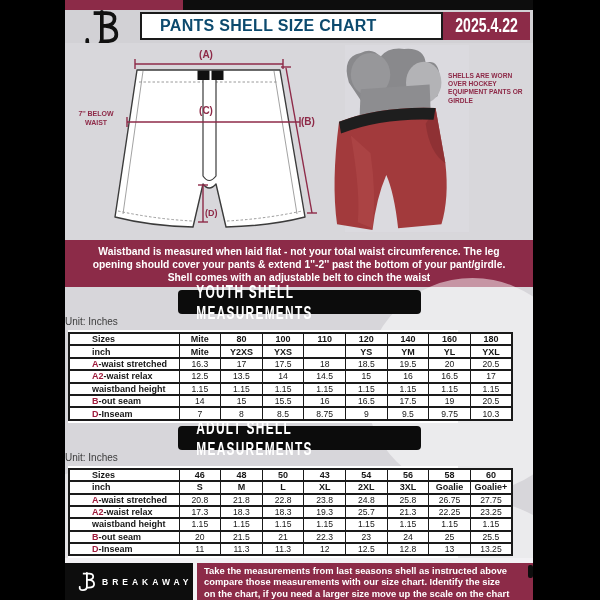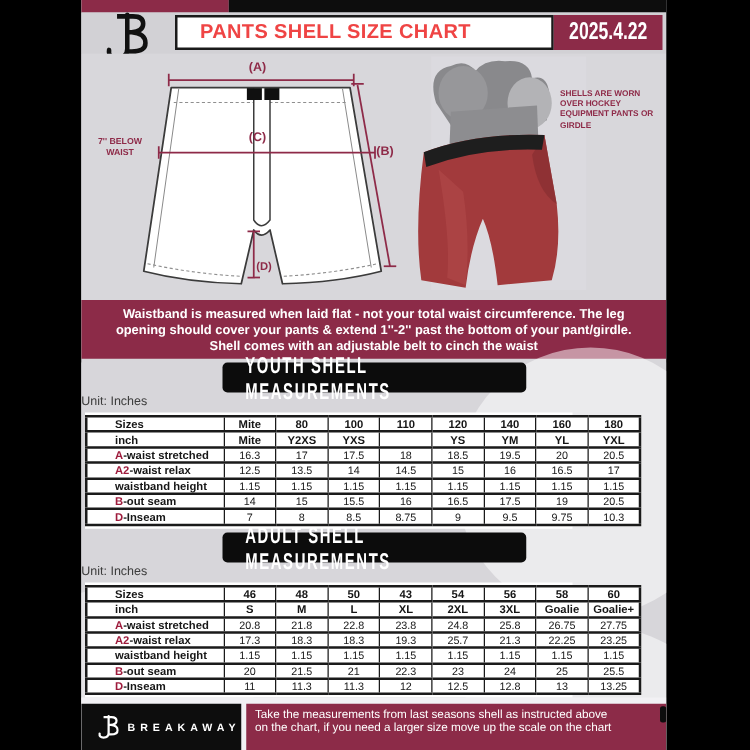--- a/index.html
+++ b/index.html
@@ -10,21 +10,21 @@
   
   .top-strip{height:10px;display:flex;}
   .ts-maroon{width:118px;background:#8C2B48;}
   .ts-black{flex:1;background:#0d0d0d;}
 
   
   .header-band{position:relative;height:33px;background:#d2d1d5;}
   .logo-svg{position:absolute;left:16px;top:-1px;}
   .title-box{position:absolute;left:75px;top:2px;width:303px;height:28px;background:#fff;
              border:2px solid #1a1a1a;box-sizing:border-box;display:flex;align-items:center;
-             padding-left:18px;font-size:16px;font-weight:600;letter-spacing:.3px;color:#ef4444;}
+             padding-left:18px;font-size:16px;font-weight:600;letter-spacing:.3px;color:#0c4a6e;}
   .date-box{position:absolute;left:378px;top:2px;width:87px;height:28px;background:#8C2B48;
             display:flex;align-items:center;justify-content:center;color:#fff;font-weight:bold;
             font-size:16px;}
   .condense{display:inline-block;transform:scale(.88,1.22);}
 
   
   .diagram{position:relative;height:197px;background:#d8d7db;}
   .diagram svg{position:absolute;left:0;top:0;}
   .dim-label{position:absolute;color:#8E2A48;font-weight:bold;font-size:10px;}
   .waist-note{position:absolute;left:4px;top:66px;width:54px;text-align:center;color:#8E2A48;
@@ -56,21 +56,21 @@
   table.size-table th{font-size:9px;font-weight:bold;}
   table.size-table .lbl{text-align:left;padding-left:22px;font-weight:bold;font-size:9px;}
   table.size-table .pfx{color:#9E1B3C;}
 
   
   .footer{position:absolute;left:0;bottom:0;width:468px;height:42px;background:#f2f1f4;}
   .f-black{position:absolute;left:0;bottom:0;width:128px;height:37px;background:#0d0d0d;
            display:flex;align-items:center;padding-left:12px;box-sizing:border-box;gap:7px;}
   .f-brand{color:#fff;font-size:8.5px;font-weight:bold;letter-spacing:4px;}
   .f-maroon{position:absolute;left:132px;bottom:0;width:336px;height:37px;background:#8C2B48;
-            box-sizing:border-box;color:#fff;font-weight:normal;font-size:9.4px;line-height:11.4px;
+            box-sizing:border-box;color:#fff;font-weight:bold;font-size:9.4px;line-height:11.4px;
             padding:2px 2px 0 7px;}
   .notch{position:absolute;right:0px;bottom:22px;width:5px;height:13px;background:#0d0d0d;border-radius:2px;}
 </style>
 </head>
 <body>
 
 <div class="stage">
   <div class="doc">
 
     <div class="top-strip">
@@ -358,19 +358,20 @@
     <div class="footer">
       <div class="f-black">
         <svg width="18" height="21" viewBox="0 0 40 44">
           <path d="M22,3 L22,33 Q22,41 13,41 Q5,41 6,34" fill="none" stroke="#fff" stroke-width="4" stroke-linecap="round"></path>
           <path d="M13,4.5 L27,4.5 Q36,4.5 36,11 Q36,17.5 26,18.5 L22,18.5 M26,18.5 Q38,19.5 38,28 Q38,35.5 26,35.5 L22,35.5" fill="none" stroke="#fff" stroke-width="4"></path>
         </svg>
         <span class="f-brand">BREAKAWAY</span>
       </div>
       <div class="f-maroon">
         <div>Take the measurements from last seasons shell as instructed above</div>
+        <div>compare those measurements  with our size chart. Identify the size</div>
         <div>on the chart, if you need a larger size move up the scale on the chart</div>
       </div>
     </div>
 
     <div class="notch"></div>
   </div>
 </div>
 
 </body></html>

